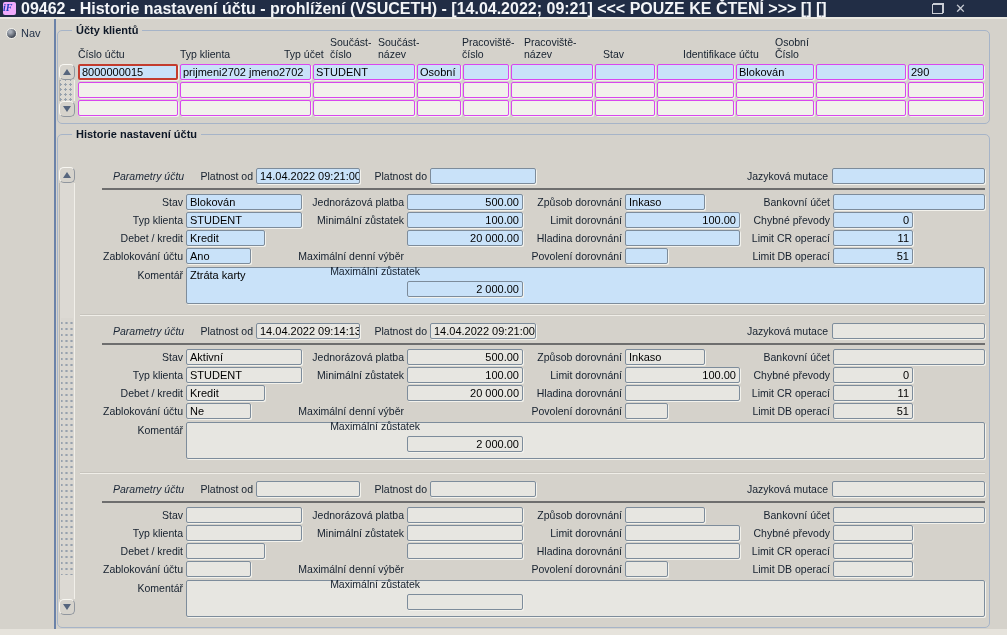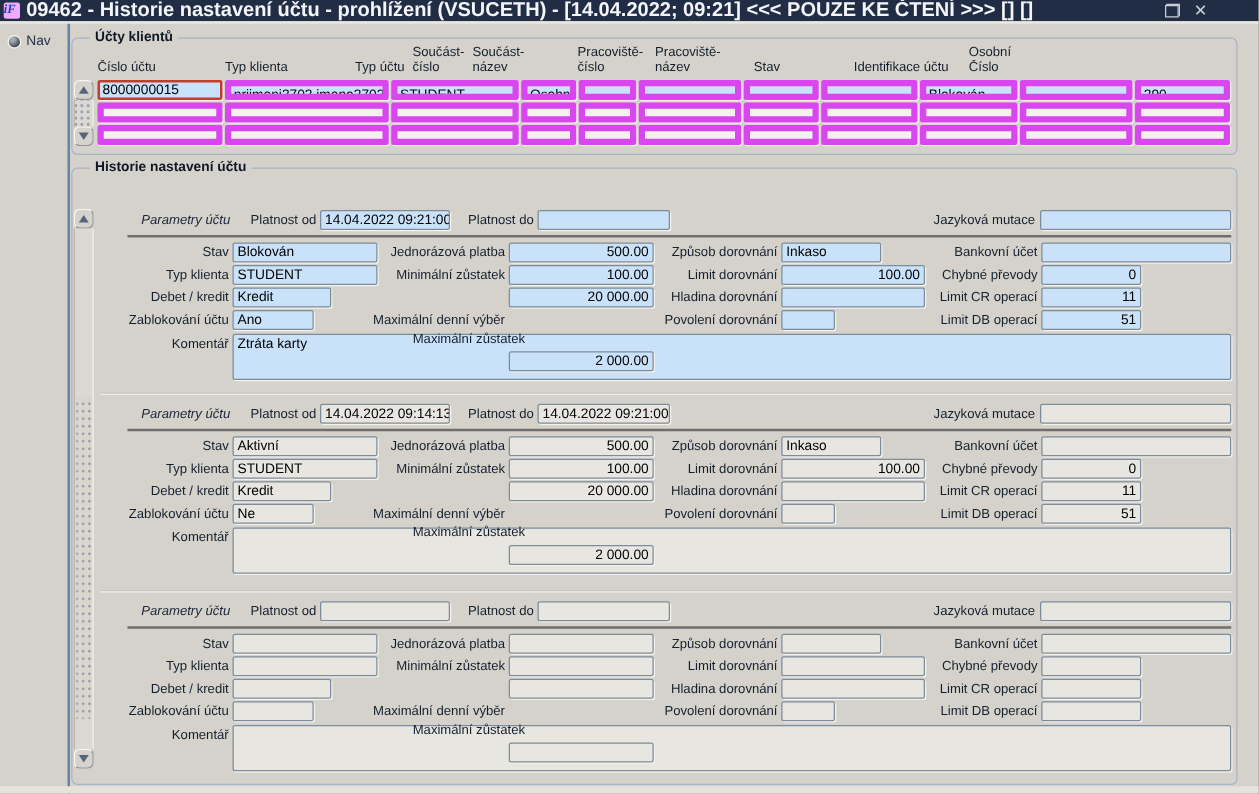--- a/index.html
+++ b/index.html
@@ -63,21 +63,21 @@
     background-image:radial-gradient(circle,#97a1ad 1px,transparent 1.3px);
     background-size:5px 6px; background-position:3px 2px; }
 
   
   .ghead { position:absolute; left:78px; top:36px; display:flex; }
   .gh { display:flex; flex-direction:column; justify-content:flex-end; margin-right:2px; }
   .gh span { display:block; font-size:10.5px; line-height:12px; height:12px;
     color:#15202e; white-space:nowrap; overflow:hidden; }
   .grow { position:absolute; left:78px; display:flex; }
   .r0 { top:64px; } .r1 { top:82px; } .r2 { top:100px; }
-  .gc { height:16px; margin-right:2px; border:5px solid #d946ef; border-radius:2px;
+  .gc { height:16px; margin-right:2px; border:1px solid #d946ef; border-radius:2px;
     box-shadow:1px 1px 0 #f3f2ec; font-size:11px; line-height:14px; padding:0 2px;
     white-space:nowrap; overflow:hidden; color:#000; }
   .r0 .gc { background:#c9e2f9; }
   .r1 .gc, .r2 .gc { background:#f2f1ec; }
   .gc.focus { border:2px solid #c33c2e; line-height:12px; }
   .cw0{width:100px}.cw1{width:131px}.cw2{width:102px}.cw3{width:44px}.cw4{width:46px}
   .cw5{width:82px}.cw6{width:60px}.cw7{width:77px}.cw8{width:78px}.cw9{width:90px}.cw10{width:76px}
 
   
   .pblock { position:absolute; left:80px; width:908px; height:142px; }
@@ -157,21 +157,21 @@
     <div class="gh cw0">
         <span></span>
         <span>Číslo účtu</span>
       </div>
     <div class="gh cw2">
         <span></span>
         <span>Typ klienta</span>
       </div>
     <div class="gh cw3">
         <span></span>
-        <span>Typ účtu</span>
+        <span>Typ účet</span>
       </div>
     <div class="gh cw4">
         <span>Součást-</span>
         <span>číslo</span>
       </div>
     <div class="gh cw5">
         <span>Součást-</span>
         <span>název</span>
       </div>
     <div class="gh cw6">

